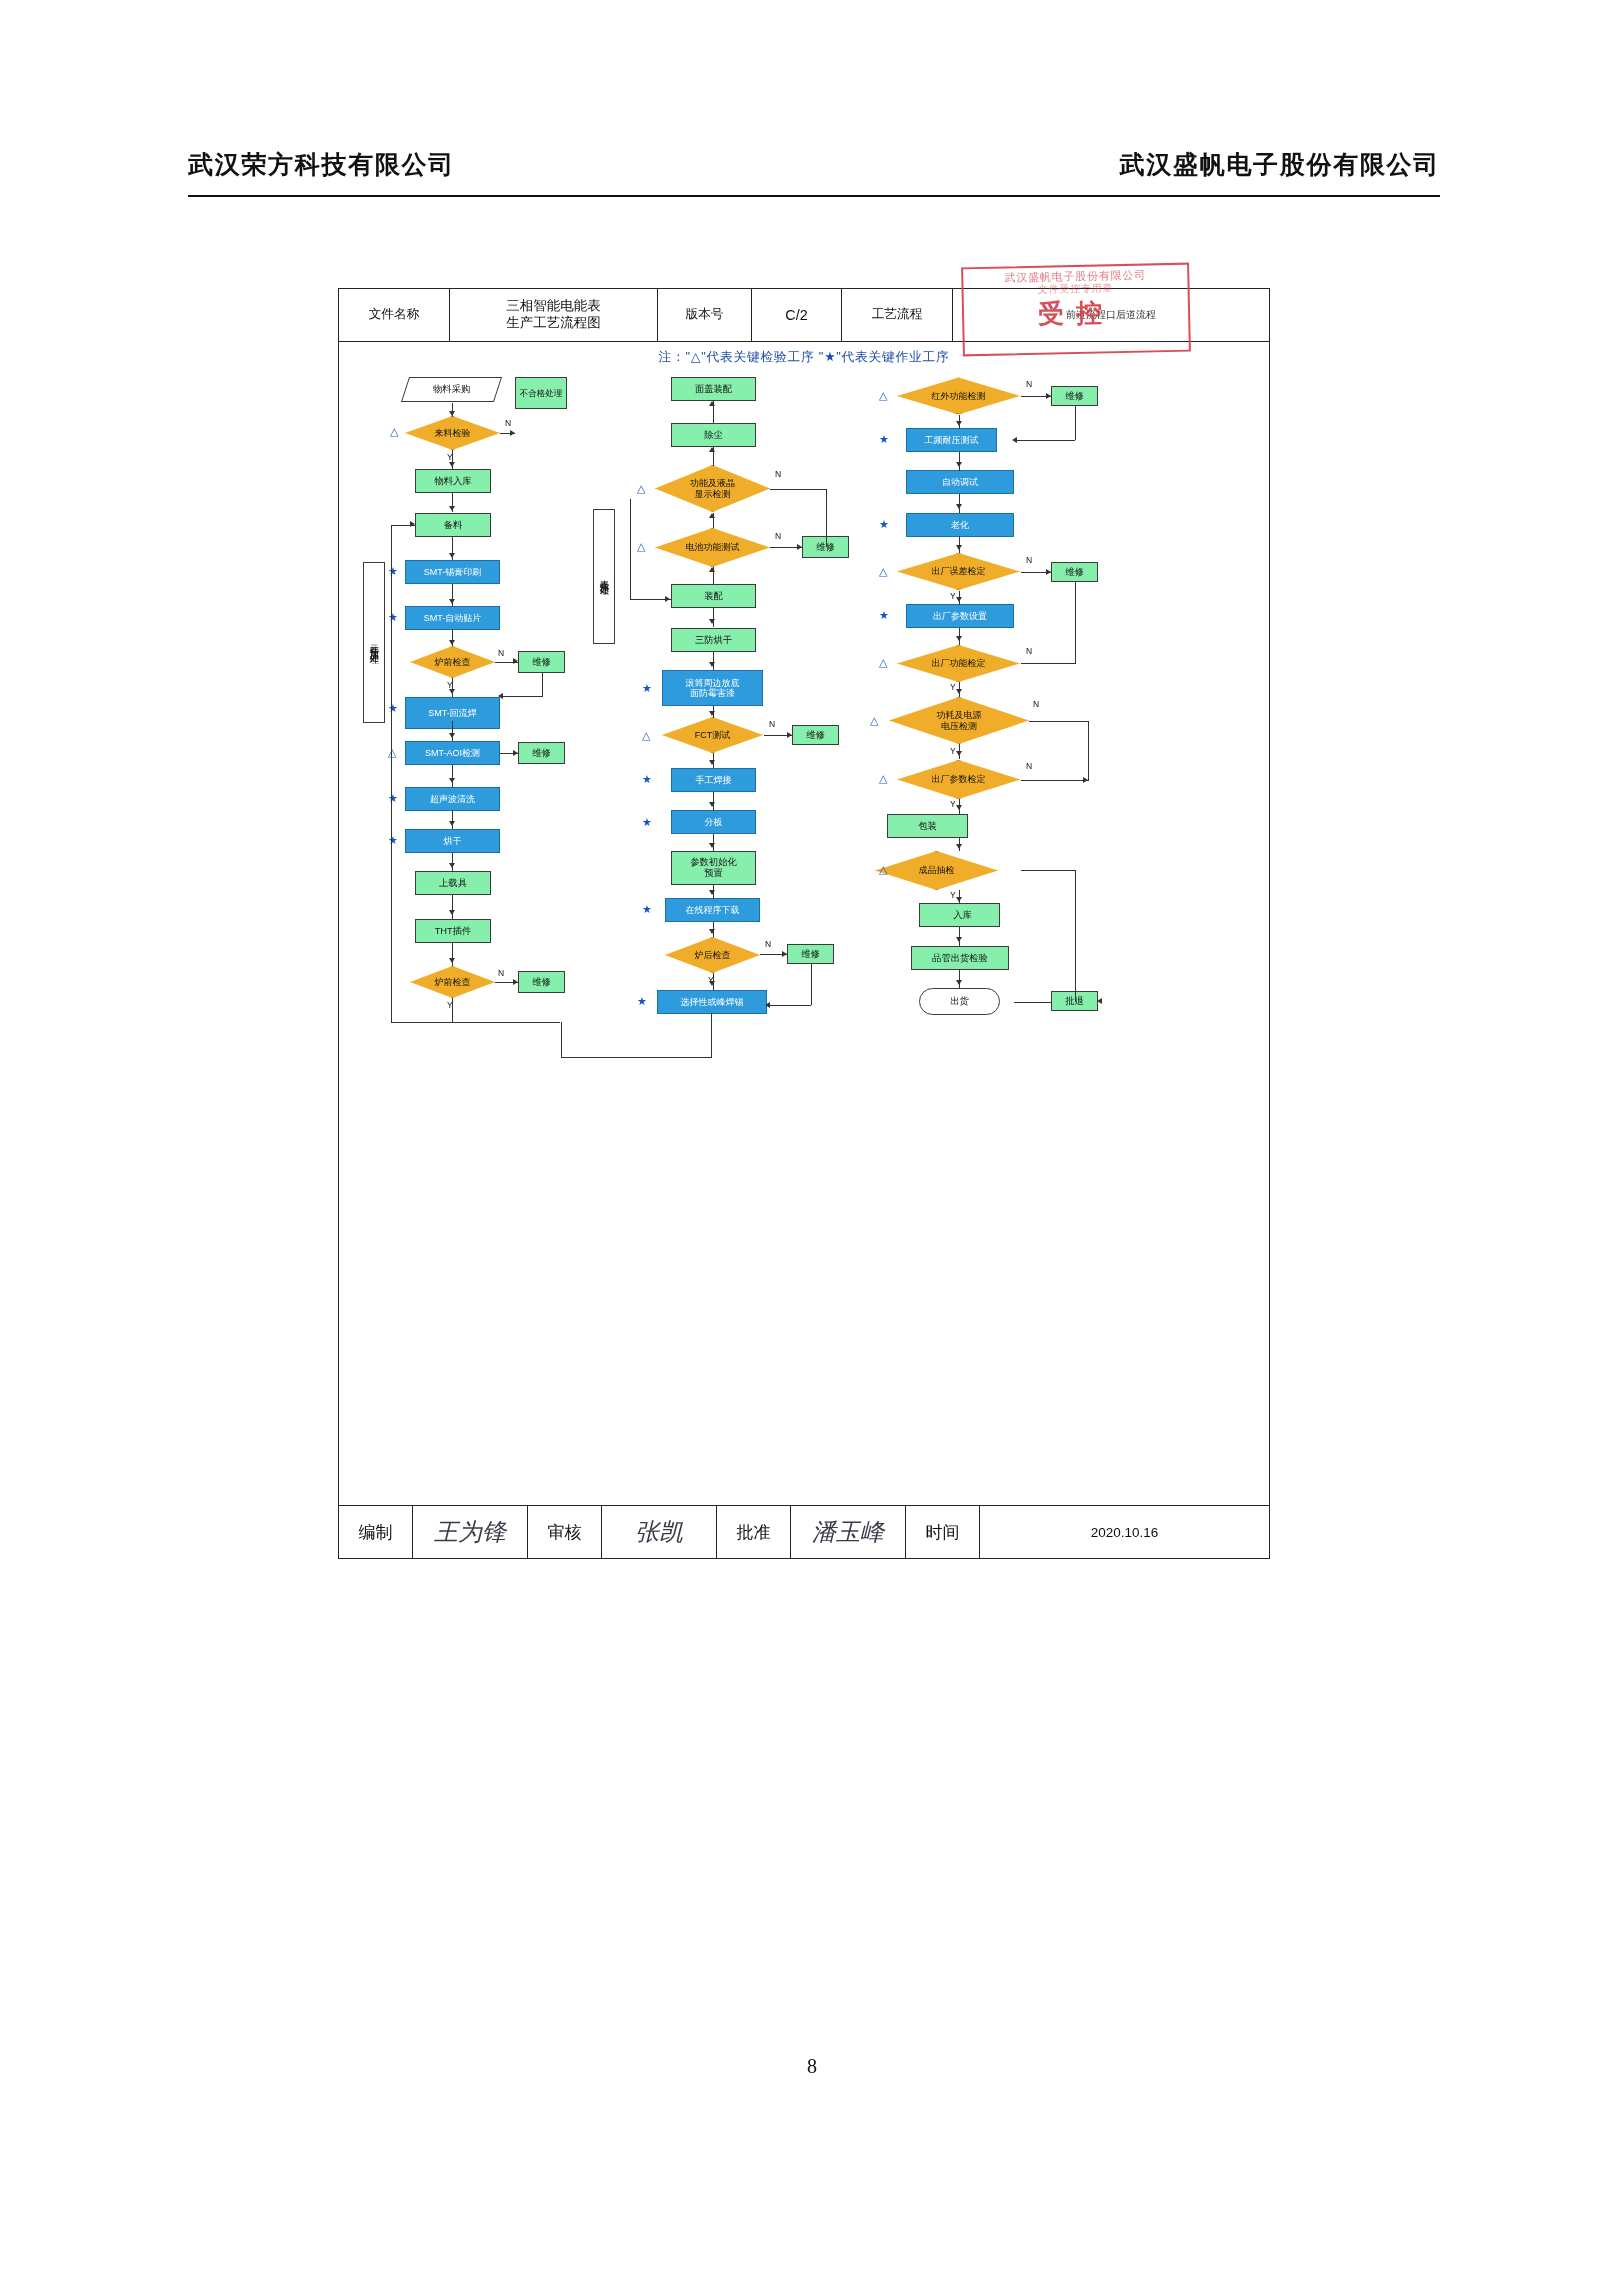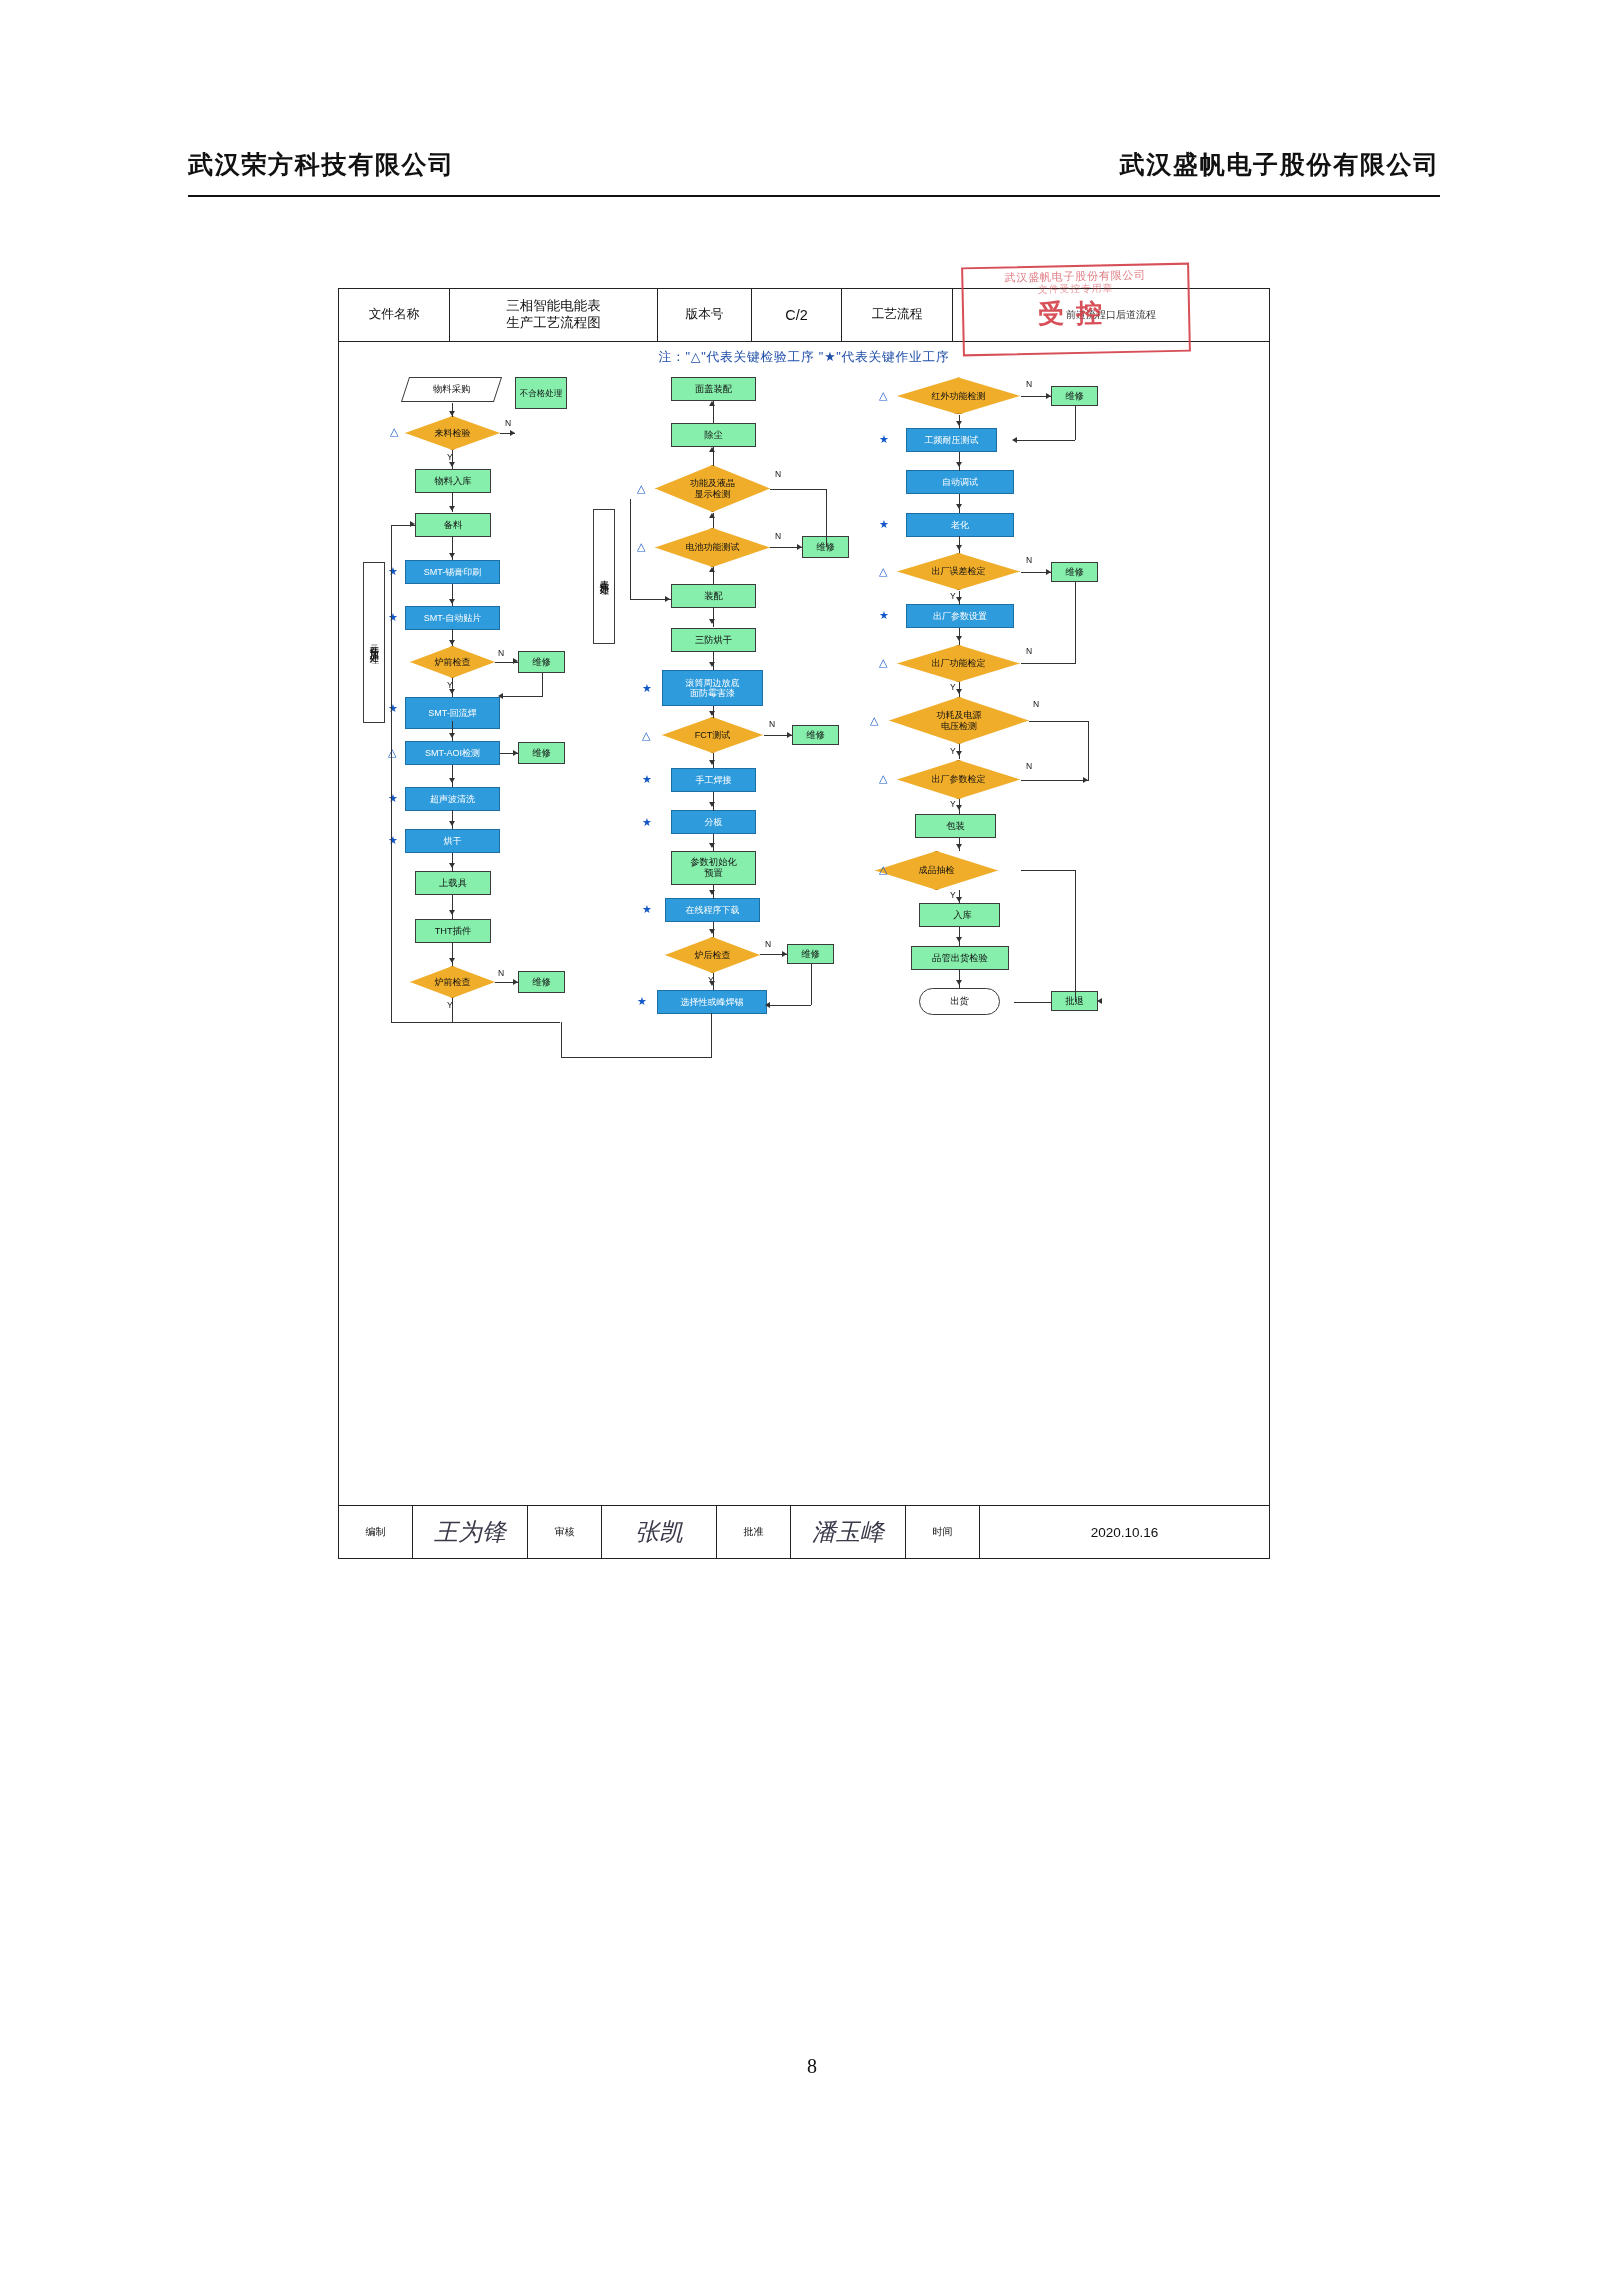--- a/index.html
+++ b/index.html
@@ -32,21 +32,21 @@
          color:#d4414a;text-align:center;box-sizing:border-box;opacity:.92;}
   .stamp .s1{font-size:11px;margin-top:2.5px;letter-spacing:0.8px;opacity:.75;}
   .stamp .s2{font-size:10px;letter-spacing:0.8px;opacity:.6;}
   .stamp .s3{font-size:26px;font-weight:bold;letter-spacing:12px;margin-top:1.7px;}
 
   
   .note{position:absolute;left:0;top:52px;width:930px;height:32px;color:#1f4fa8;font-size:12.7px;display:flex;align-items:center;justify-content:center;letter-spacing:0.8px;}
 
   
   .ftable{position:absolute;left:0;bottom:0;width:930px;height:52px;display:flex;border-top:1.3px solid #222;}
-  .fc{border-right:1.3px solid #222;display:flex;align-items:center;justify-content:center;font-size:10px;}
+  .fc{border-right:1.3px solid #222;display:flex;align-items:center;justify-content:center;font-size:17px;}
   .fc:last-child{border-right:none;}
   .f-lab{width:73px;}
   .f-sig{width:114px;font-family:"Liberation Serif","DejaVu Serif",serif;font-size:24px;color:#3a3a4a;font-style:italic;}
   .f-date{flex:1;font-size:13.5px;}
 
   
   .canvas{position:absolute;left:0;top:85px;width:930px;height:1087px;}
   .n{position:absolute;box-sizing:border-box;display:flex;align-items:center;justify-content:center;text-align:center;
      font-size:9.3px;line-height:1.15;color:#111;}
   .rect{border:0.8px solid #3b3b3b;background:#86efac;}
@@ -317,21 +317,21 @@
 电压检测</div>
       <span class="mk tri" style="left:531px;top:340px;">△</span>
       <span class="yn" style="left:694px;top:325px;">N</span>
       <span class="yn" style="left:611px;top:372px;">Y</span>
 
       <div class="n dia" style="left:558px;top:386px;width:123px;height:39px;">出厂参数检定</div>
       <span class="mk tri" style="left:540px;top:398px;">△</span>
       <span class="yn" style="left:687px;top:387px;">N</span>
       <span class="yn" style="left:611px;top:425px;">Y</span>
 
-      <div class="n rect" style="left:576px;top:440px;width:81px;height:24px;">包装</div>
+      <div class="n rect" style="left:548px;top:440px;width:81px;height:24px;">包装</div>
 
       <div class="n dia" style="left:536px;top:477px;width:123px;height:39px;">成品抽检</div>
       <span class="mk tri" style="left:540px;top:489px;">△</span>
       <span class="yn" style="left:611px;top:516px;">Y</span>
 
       <div class="n rect" style="left:580px;top:529px;width:81px;height:24px;padding-left:6px;">入库</div>
       <div class="n rect" style="left:572px;top:572px;width:98px;height:24px;">品管出货检验</div>
       <div class="n rect" style="left:712px;top:617px;width:47px;height:20px;">批退</div>
       <div class="n term" style="left:580px;top:614px;width:81px;height:27px;">出货</div>
 

